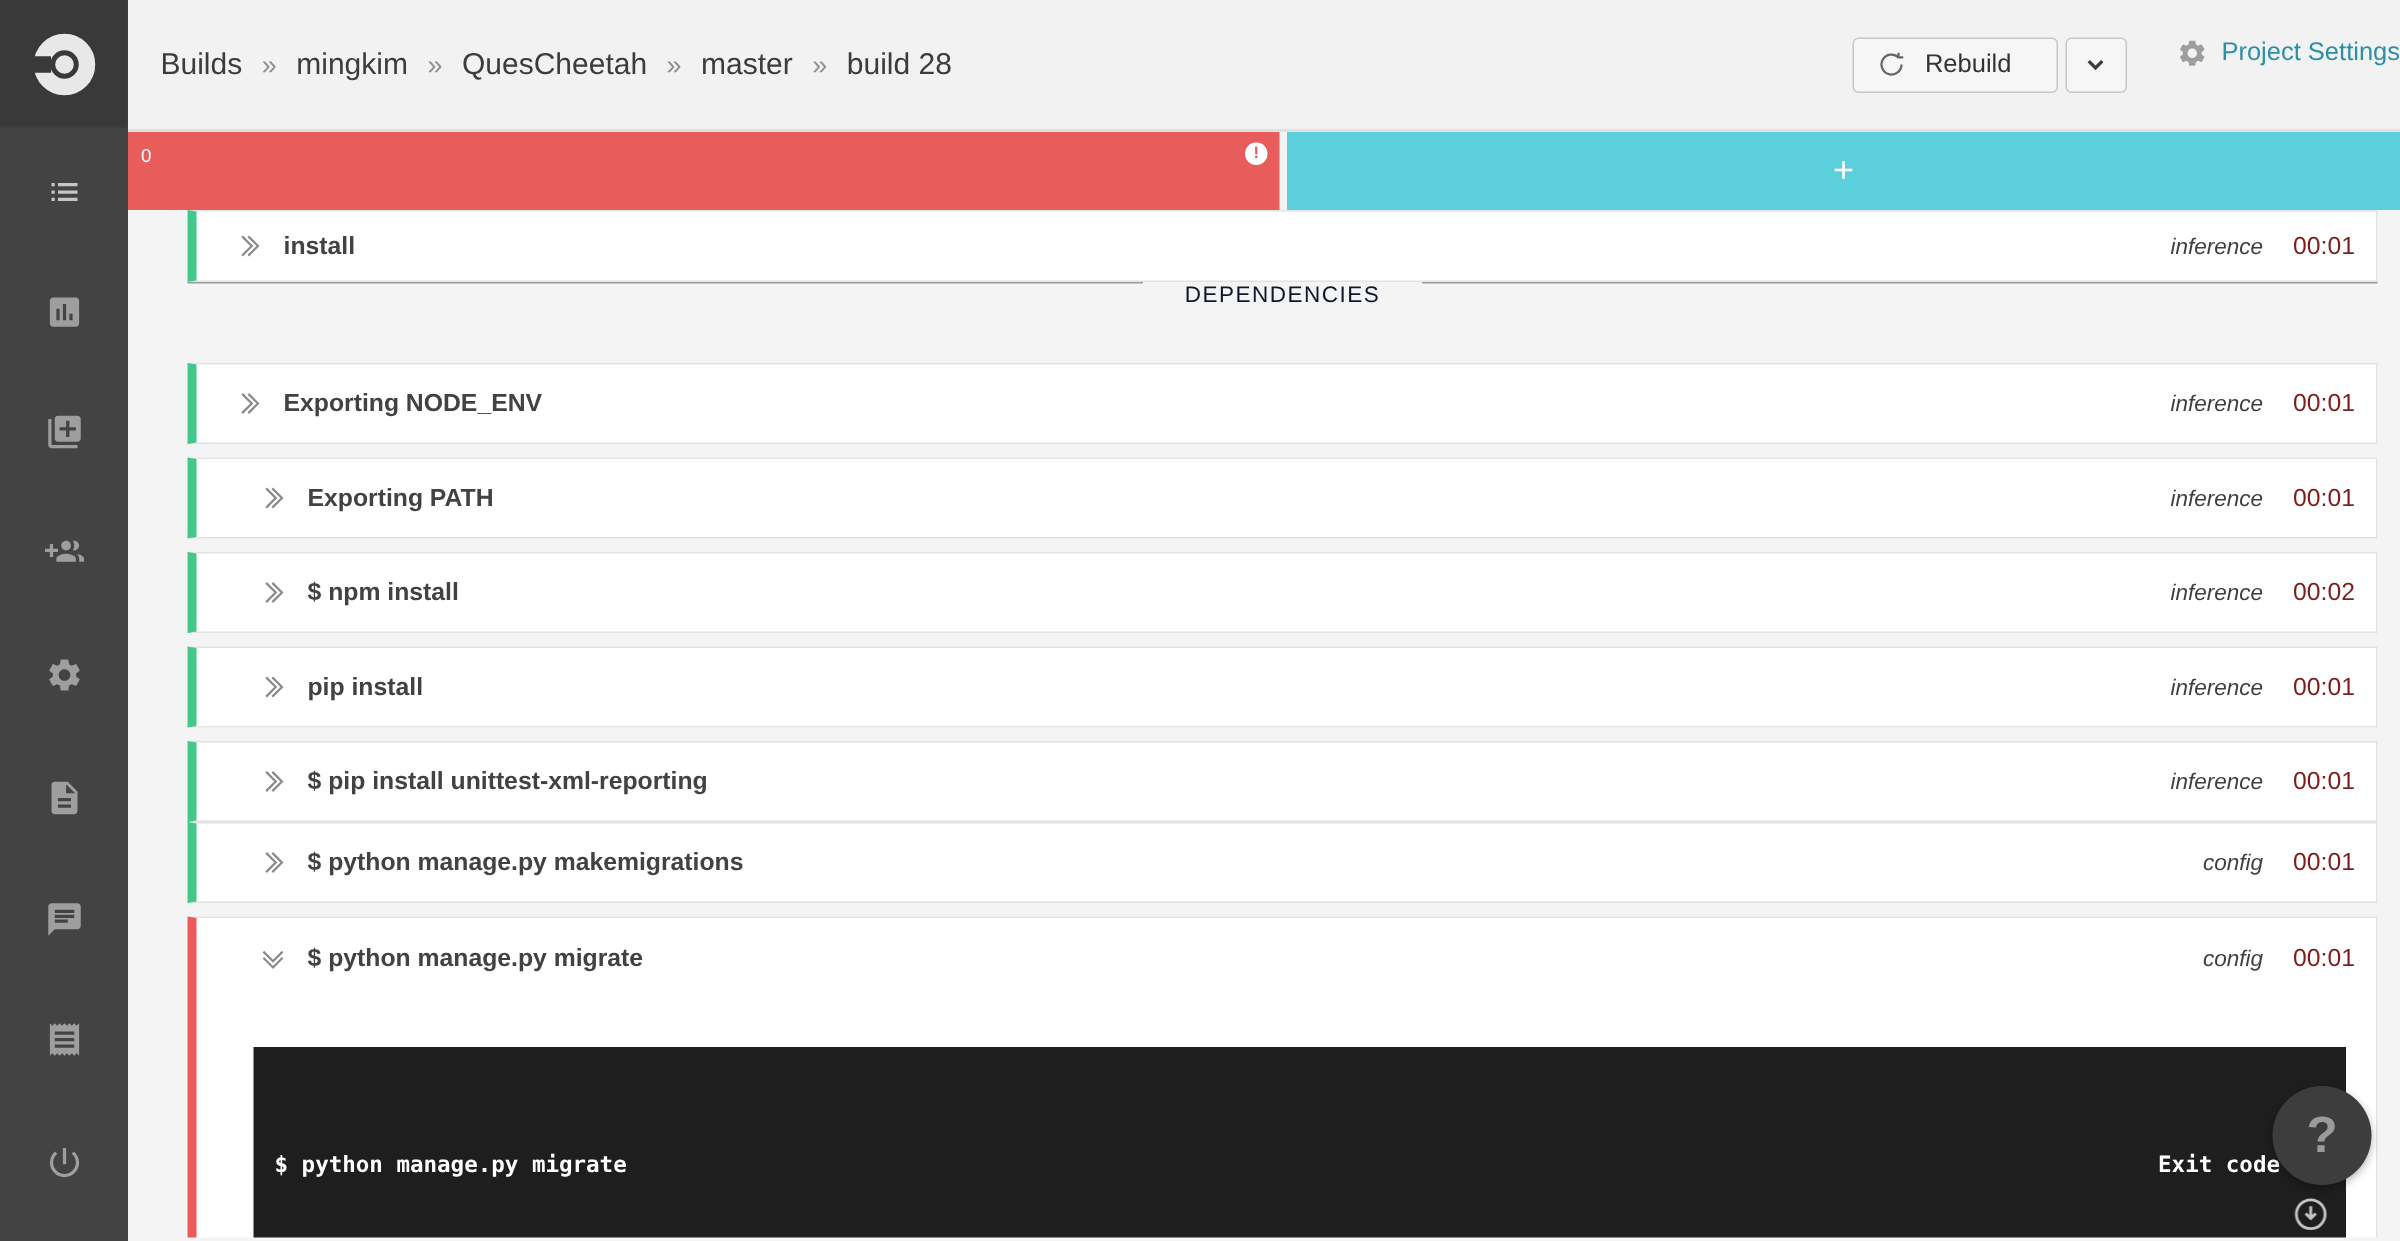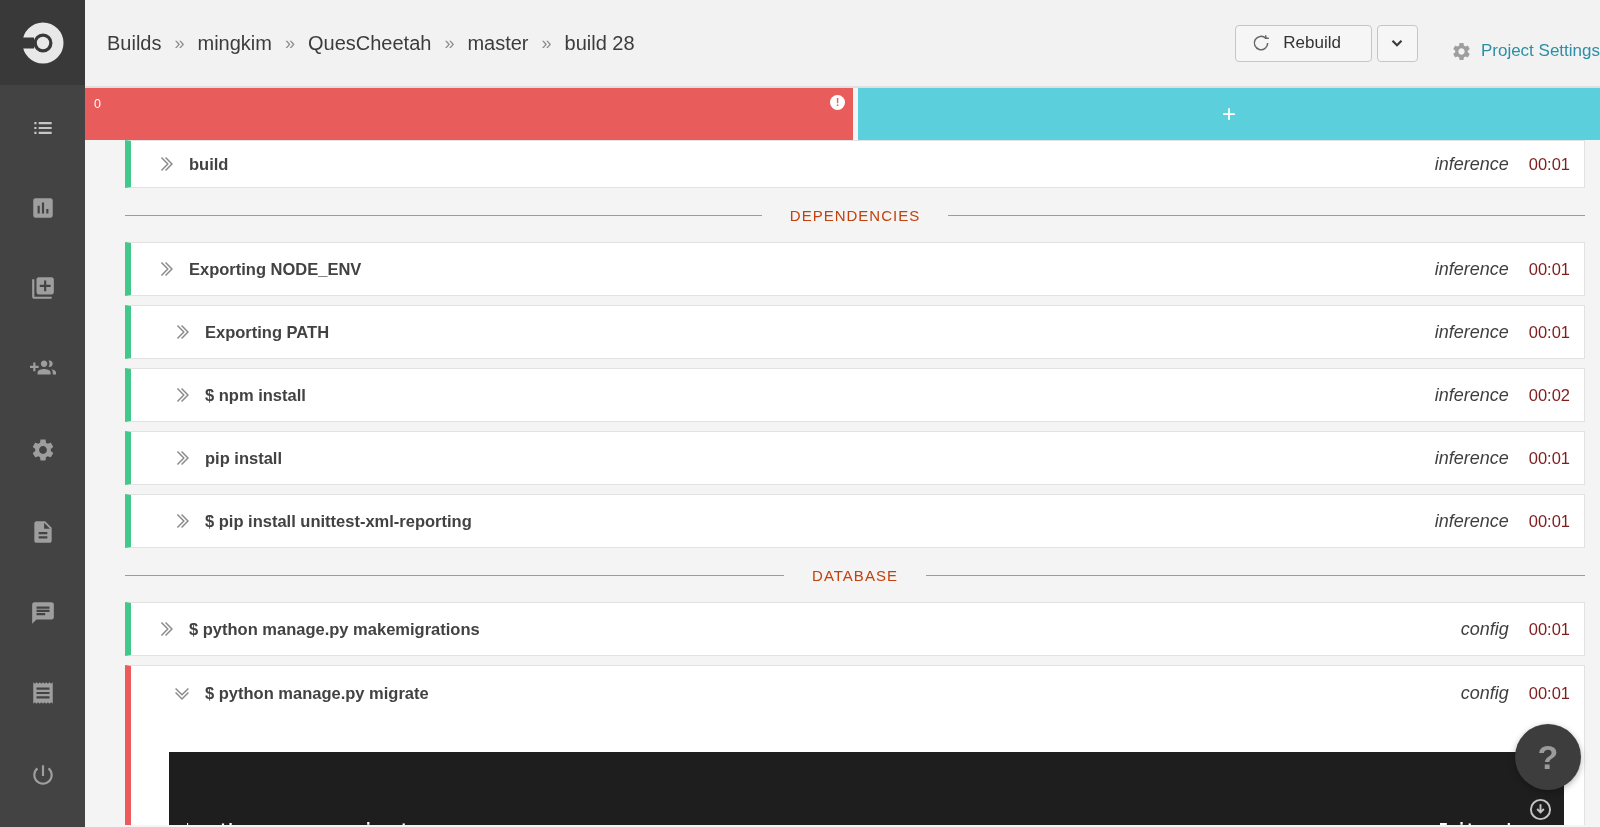--- a/index.html
+++ b/index.html
@@ -11,21 +11,21 @@
   .nav-icon { position:absolute; left:0; width:85px; height:40px; display:flex; align-items:center; justify-content:center; cursor:pointer; }
   .nav-icon svg { width:26px; height:26px; fill:#9e9e9e; }
   .nav-icon.bright svg { fill:#c6c6c6; }
 
   
   .header { margin-left:85px; height:88px; background:#f2f2f2; border-bottom:2px solid #e0e0e0;
             display:flex; align-items:center; padding-left:22px; overflow:hidden; white-space:nowrap; }
   .breadcrumb { display:flex; align-items:center; gap:13px; font-size:20px; color:#3c3c3c; }
   .crumb { cursor:pointer; }
   .crumb-sep { color:#8f8f8f; font-size:18px; }
-  .header-actions { margin-left:auto; display:flex; align-items:flex-end; flex-shrink:0;padding-left:24px; }
+  .header-actions { margin-left:auto; display:flex; align-items:flex-start; flex-shrink:0;padding-left:24px; }
   .btn-rebuild { display:flex; align-items:center; gap:12px; height:37px; padding:0 30px 0 15px;
                  background:#f6f6f6; border:1px solid #c6c6c6; border-radius:4px; font-size:17px; color:#333; cursor:pointer; }
   .btn-caret { width:41px; height:37px; margin-left:5px; background:#f6f6f6; border:1px solid #c6c6c6; border-radius:4px;
                display:flex; align-items:center; justify-content:center; cursor:pointer; }
   .proj-settings { display:flex; align-items:center; gap:9px; margin-left:33px; cursor:pointer; }
   .proj-settings .gear svg { width:21px; height:21px; fill:#9e9e9e; display:block; }
   .proj-settings .txt { color:#2b8fa6; font-size:17px; }
 
   
   .progress { margin-left:85px; height:52px; display:flex; }
@@ -42,24 +42,24 @@
   .step-row { background:#fff; border:1px solid #e2e2e2; border-left:6px solid #42c88a; height:54px;
               display:flex; align-items:center; cursor:pointer; }
   .step-row.failed { border-left-color:#ed5a5b; }
   .step-row.first { height:48px; }
   .step-row + .step-row { margin-top:9px;padding-left:16px; }
   .chev { margin-left:24px; flex-shrink:0; display:flex; }
   .chev svg { width:22px; height:22px; stroke:#8a8a8a; fill:none; stroke-width:1.6; }
   .chev.down svg { transform:rotate(90deg); }
   .step-label { margin-left:12px; font-size:16.5px; font-weight:bold; color:#424242; }
   .row-right { margin-left:auto; display:flex; align-items:center; gap:20px; padding-right:14px; }
-  .step-tag { font-style:italic; font-size:18px; color:#3f3f3f; }
+  .step-tag { font-style:italic; font-size:15px; color:#3f3f3f; }
   .step-time { font-size:16.5px; color:#7f1d1d; }
 
-  .divider { height:54px; display:flex; align-items:center; gap:28px; color:#c2410c;
+  .divider { height:54px; display:flex; gap:28px; color:#0f172a;
              font-size:15px; letter-spacing:1px; }
   .divider::before, .divider::after { content:""; flex:1; height:1px; background:#9c9c9c; }
 
   .step-row.expanded { height:auto; min-height:172px; flex-direction:column; align-items:stretch; }
   .exp-head { height:54px; display:flex; align-items:center; }
   .terminal { margin:32px 20px 0 22px; background:#1e1e1e; min-height:108px;
               font-family:"DejaVu Sans Mono", monospace; font-size:15px; line-height:22px;
               color:#fff; padding:23px 14px 14px; white-space:pre; }
   .term-line1 { display:flex; }
   .term-cmd { font-weight:bold; }
@@ -182,21 +182,21 @@
 
 <main class="content">
 
   <div class="step-row first">
     <span class="chev">
       <svg viewBox="0 0 24 24">
           <polyline points="7,5 14,12 7,19"></polyline>
           <polyline points="11.5,5 18.5,12 11.5,19"></polyline>
         </svg>
     </span>
-    <span class="step-label">build</span>
+    <span class="step-label">install</span>
     <span class="row-right">
       <span class="step-tag">inference</span>
       <span class="step-time">00:01</span>
     </span>
   </div>
 
   <div class="divider">
     <span>DEPENDENCIES</span>
   </div>
 
@@ -263,23 +263,20 @@
           <polyline points="11.5,5 18.5,12 11.5,19"></polyline>
         </svg>
     </span>
     <span class="step-label">$ pip install unittest-xml-reporting</span>
     <span class="row-right">
       <span class="step-tag">inference</span>
       <span class="step-time">00:01</span>
     </span>
   </div>
 
-  <div class="divider">
-    <span>DATABASE</span>
-  </div>
 
   <div class="step-row" style="margin-top:0">
     <span class="chev">
       <svg viewBox="0 0 24 24">
           <polyline points="7,5 14,12 7,19"></polyline>
           <polyline points="11.5,5 18.5,12 11.5,19"></polyline>
         </svg>
     </span>
     <span class="step-label">$ python manage.py makemigrations</span>
     <span class="row-right">

